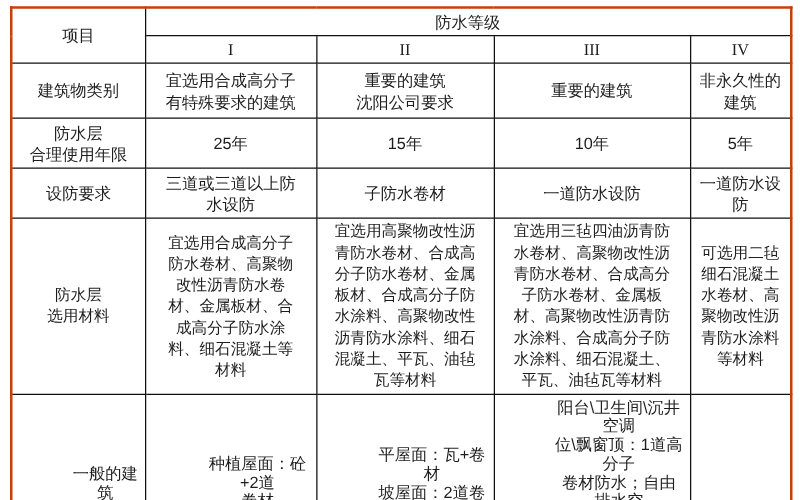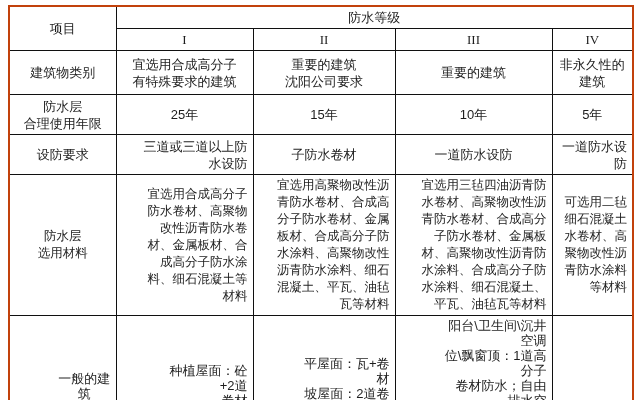--- a/index.html
+++ b/index.html
@@ -25,21 +25,21 @@
     border: 1px solid #101010;
     vertical-align: middle;
     font-size: 13px;
     line-height: 17px;
     padding: 2px 5px;
     white-space: pre-line;
     overflow: hidden;
     color: #1d1d1d;
   }
   .c { text-align: center; }
-  .l { text-align: right; }
+  .l { text-align: center; }
   .grade {
     text-align: center;
     font-family: "Liberation Serif", serif;
     font-size: 14px;
     font-weight: normal;
   }
   tr.materials td { line-height: 17px; font-size: 12.5px; }
   tr.company td  { line-height: 15px; font-size: 13px; padding-left: 48px; }
 </style>
 </head>

